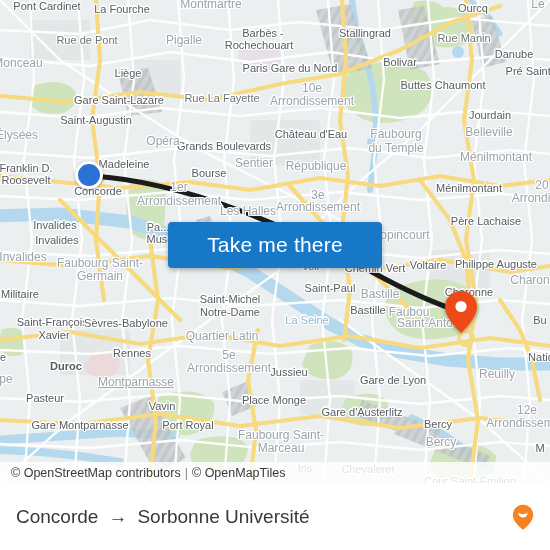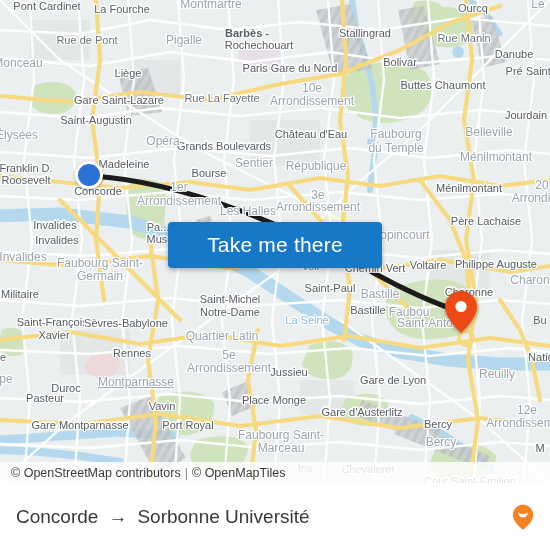--- a/index.html
+++ b/index.html
@@ -210,40 +210,40 @@
         <circle cx="96" cy="178" r="6"></circle>
       </g>
 
       <path d="M 92 176 C 190 182, 300 232, 372 272 C 412 294, 440 305, 458 311" stroke="#1b1b1b" stroke-width="5" fill="none" stroke-linecap="round"></path>
     </svg>
 
     <div id="map-labels">
         <div class="maplabel " style="left: 47px; top: 6px;">Pont Cardinet</div>
         <div class="maplabel " style="left: 122px; top: 9px;">La Fourche</div>
         <div class="maplabel area" style="left: 211px; top: 5px;">Montmartre</div>
-        <div class="maplabel " style="left: 247px; top: 33px; font-weight: bold;">Barbès -</div>
+        <div class="maplabel " style="left: 263px; top: 33px;">Barbès -</div>
         <div class="maplabel " style="left: 259px; top: 45px;">Rochechouart</div>
         <div class="maplabel " style="left: 365px; top: 33px;">Stallingrad</div>
         <div class="maplabel " style="left: 473px; top: 8px;">Ourcq</div>
         <div class="maplabel area" style="left: 538px; top: 5px;">Le</div>
         <div class="maplabel street" style="left: 464px; top: 38px;">Rue Manin</div>
         <div class="maplabel area" style="left: 184px; top: 41px;">Pigalle</div>
         <div class="maplabel street" style="left: 87px; top: 40px;">Rue de Pont</div>
         <div class="maplabel " style="left: 400px; top: 62px;">Bolivar</div>
         <div class="maplabel " style="left: 514px; top: 54px;">Danube</div>
         <div class="maplabel area" style="left: 18px; top: 64px;">Monceau</div>
         <div class="maplabel " style="left: 128px; top: 73px;">Liège</div>
         <div class="maplabel " style="left: 443px; top: 85px;">Buttes Chaumont</div>
         <div class="maplabel " style="left: 530px; top: 71px;">Pré Saint-</div>
         <div class="maplabel " style="left: 290px; top: 68px;">Paris Gare du Nord</div>
         <div class="maplabel " style="left: 119px; top: 100px;">Gare Saint-Lazare</div>
         <div class="maplabel street" style="left: 222px; top: 98px;">Rue La Fayette</div>
         <div class="maplabel area" style="left: 312px; top: 89px; text-align: center;">10e</div>
         <div class="maplabel area" style="left: 312px; top: 102px;">Arrondissement</div>
-        <div class="maplabel " style="left: 490px; top: 115px; margin-left: 36px;">Jourdain</div>
+        <div class="maplabel " style="left: 490px; top: 115px;">Jourdain</div>
         <div class="maplabel " style="left: 96px; top: 120px;">Saint-Augustin</div>
         <div class="maplabel area" style="left: 489px; top: 133px;">Belleville</div>
         <div class="maplabel " style="left: 311px; top: 134px;">Château d'Eau</div>
         <div class="maplabel area" style="left: 396px; top: 135px;">Faubourg</div>
         <div class="maplabel area" style="left: 396px; top: 149px;">du Temple</div>
         <div class="maplabel " style="left: 224px; top: 146px;">Grands Boulevards</div>
         <div class="maplabel area" style="left: 17px; top: 136px;">Élysées</div>
         <div class="maplabel area" style="left: 163px; top: 142px;">Opéra</div>
         <div class="maplabel area" style="left: 496px; top: 158px;">Ménilmontant</div>
         <div class="maplabel " style="left: 26px; top: 168px;">Franklin D.</div>
@@ -287,21 +287,21 @@
         <div class="maplabel " style="left: 540px; top: 320px;">Bu</div>
         <div class="maplabel area" style="left: 222px; top: 337px;">Quartier Latin</div>
         <div class="maplabel water" style="left: 307px; top: 320px;">La Seine</div>
         <div class="maplabel " style="left: 54px; top: 322px;">Saint-François-</div>
         <div class="maplabel " style="left: 54px; top: 335px;">Xavier</div>
         <div class="maplabel " style="left: 126px; top: 323px;">Sèvres-Babylone</div>
         <div class="maplabel " style="left: 528px; top: 357px; margin-left: 16px;">Nation</div>
         <div class="maplabel " style="left: 132px; top: 353px;">Rennes</div>
         <div class="maplabel area" style="left: 229px; top: 356px;">5e</div>
         <div class="maplabel area" style="left: 229px; top: 369px;">Arrondissement</div>
-        <div class="maplabel " style="left: 66px; top: 388px;">Duroc</div>
+        <div class="maplabel " style="left: 66px; top: 366px; font-weight: bold;">Duroc</div>
         <div class="maplabel " style="left: 0; top: 357px;">ne</div>
         <div class="maplabel area" style="left: 6px; top: 380px;">pe</div>
         <div class="maplabel " style="left: 289px; top: 372px;">Jussieu</div>
         <div class="maplabel area" style="left: 136px; top: 383px; text-decoration: underline;">Montparnasse</div>
         <div class="maplabel " style="left: 393px; top: 380px;">Gare de Lyon</div>
         <div class="maplabel area" style="left: 497px; top: 375px;">Reuilly</div>
         <div class="maplabel " style="left: 140px; top: 406px; padding-left: 44px;">Vavin</div>
         <div class="maplabel " style="left: 45px; top: 398px;">Pasteur</div>
         <div class="maplabel " style="left: 274px; top: 400px;">Place Monge</div>
         <div class="maplabel " style="left: 188px; top: 425px;">Port Royal</div>

